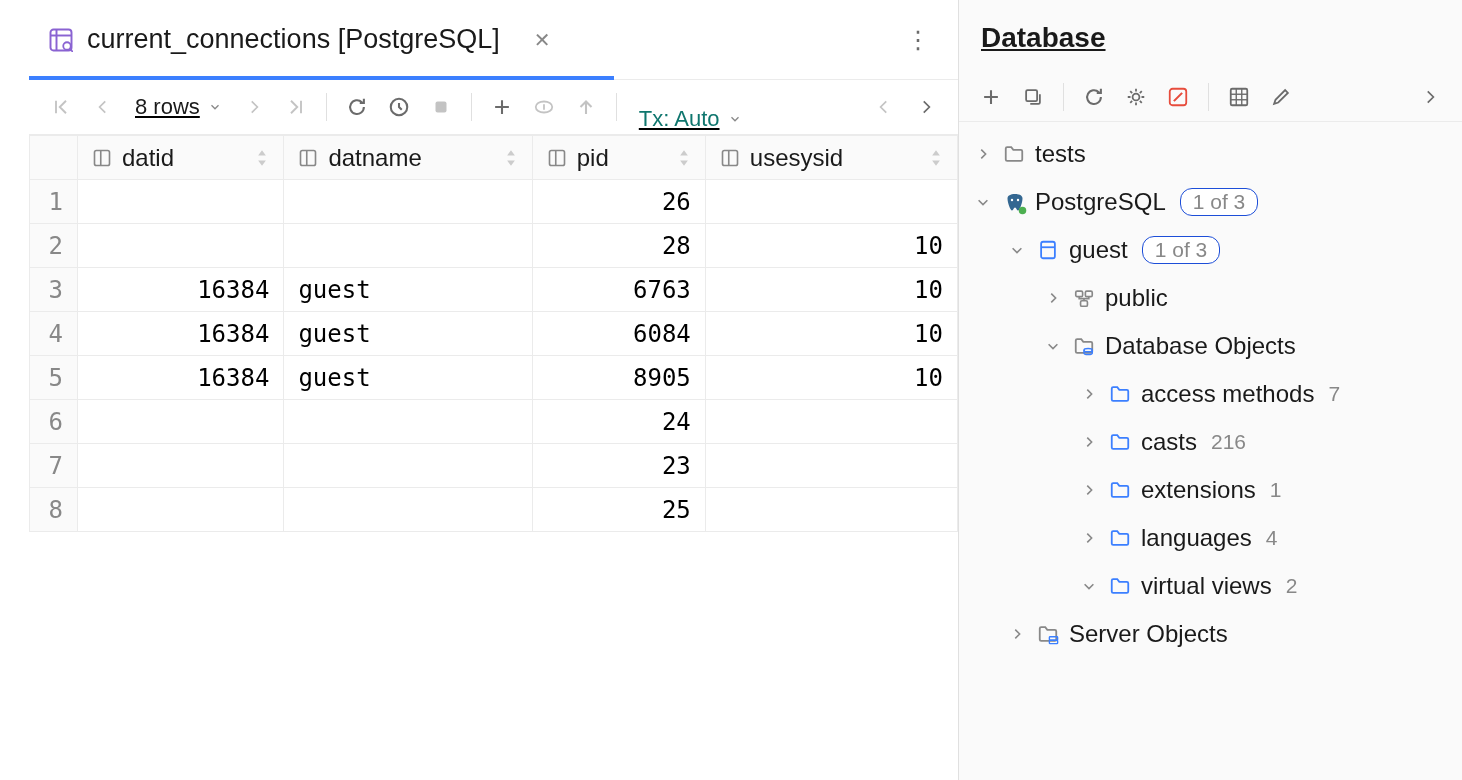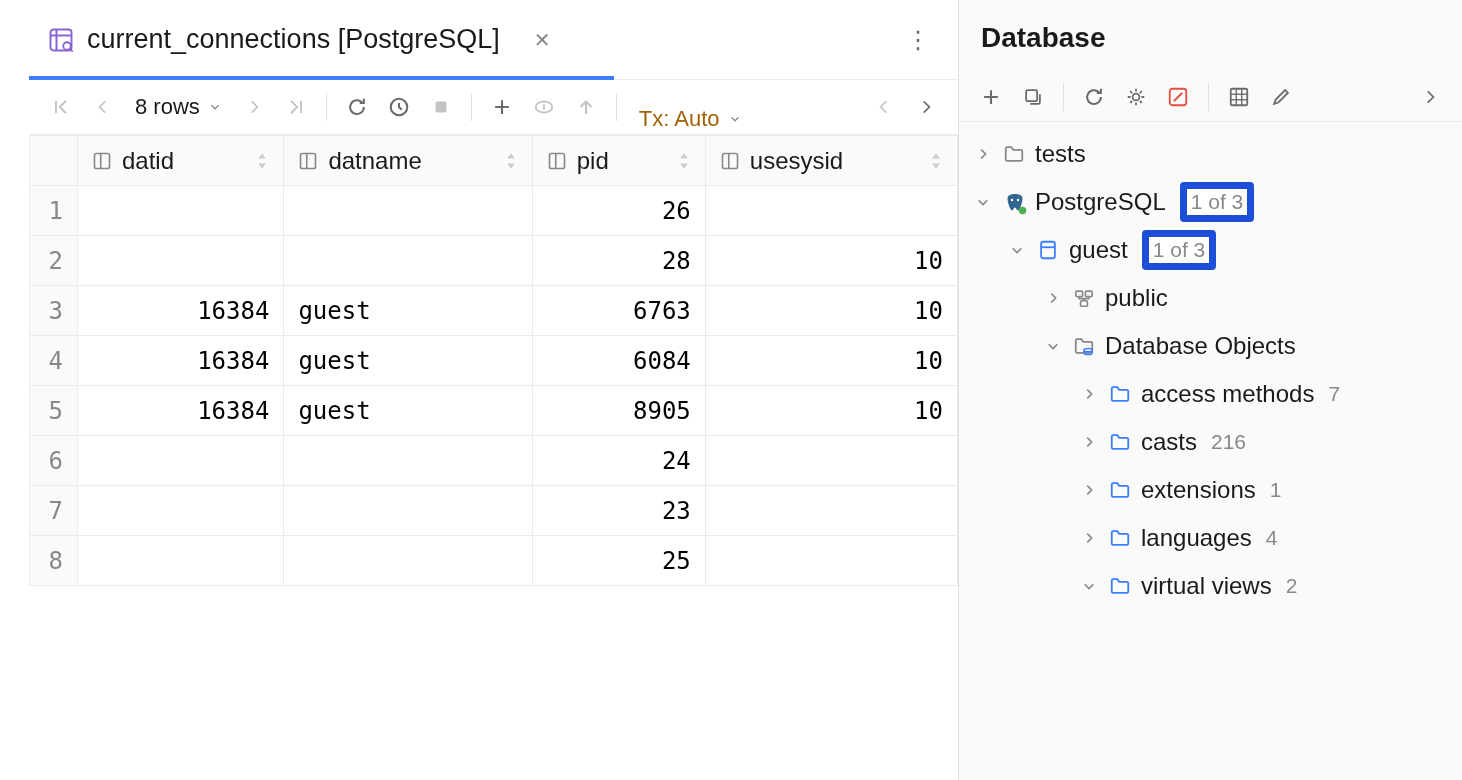--- a/index.html
+++ b/index.html
@@ -9,60 +9,60 @@
     .left-panel { flex: 1; display: flex; flex-direction: column; border-right: 1px solid #e0e0e0; padding-left: 29px; }
     
     .tab-bar { display: flex; align-items: center; height: 80px; padding: 0 20px; border-bottom: 1px solid #ebebeb; position: relative; }
     .tab { display: flex; align-items: center; gap: 14px; font-size: 27px; color: #1a1a1a; }
     .tab-icon { width: 24px; height: 24px; }
     .tab-close { margin-left: 20px; color: #888; font-size: 20px; cursor: pointer; }
     .tab-underline { position: absolute; bottom: -1px; left: 0; width: 585px; height: 4px; background: #3b7fff; }
     .tab-spacer { flex: 1; }
     .more-btn { color: #6b6b6b; font-size: 24px; cursor: pointer; padding: 0 8px; }
     
-    .toolbar { display: flex; align-items: center; height: 55px; border-bottom: 1px solid #ebebeb; padding: 0 14px; gap: 6px; }
+    .toolbar { display: flex; align-items: center; height: 55px; border-bottom: 1px solid #ebebeb; padding: 0 14px; gap: 6px; text-decoration: underline; }
     .tb-btn { display: flex; align-items: center; justify-content: center; width: 36px; height: 36px; cursor: pointer; color: #6b6b6b; border-radius: 4px; }
     .tb-btn.disabled { opacity: 0.4; cursor: default; }
     .tb-sep { width: 1px; height: 28px; background: #e0e0e0; margin: 0 6px; }
     .row-count { font-size: 22px; color: #1a1a1a; padding: 0 8px; display: flex; align-items: center; gap: 8px; cursor: pointer; }
-    .tx-label { font-size: 22px; color: #a16207; padding: 0 10px; display: flex; align-items: center; gap: 8px; cursor: pointer; margin-top: 24px; }
+    .tx-label { font-size: 22px; color: #0f766e; padding: 0 10px; display: flex; align-items: center; gap: 8px; cursor: pointer; margin-top: 24px; }
     .tb-spacer { flex: 1; }
     
     .data-grid { flex: 1; overflow: auto; }
     .grid-table { border-collapse: collapse; }
-    .grid-table th, .grid-table td { border: 1px solid #ebebeb; padding: 0 14px; height: 50px; }
+    .grid-table th, .grid-table td { border: 1px solid #ebebeb; padding: 0 14px; height: 44px; }
     .grid-table th { background: #fafafa; font-weight: 400; font-size: 24px; color: #1a1a1a; }
     .grid-table th .col-header { display: flex; align-items: center; gap: 10px; }
     .grid-table th .col-icon { color: #888; }
     .sort-icon { margin-left: auto; color: #aaa; }
     .grid-table td { font-family: "SF Mono", Monaco, Consolas, monospace; font-size: 24px; text-align: right; }
     .grid-table td.text-cell { text-align: left; }
     .row-num { background: #fafafa; color: #888; text-align: center; width: 48px; min-width: 48px; font-family: -apple-system, sans-serif; font-size: 22px; }
     .null-val { color: #aaa; font-style: italic; }
     
     th.col-datid { width: 210px; }
     th.col-datname { width: 252px; }
     th.col-pid { width: 176px; margin-left: 32px; }
     th.col-usesysid { width: 256px; }
     th.corner { width: 48px; }
     
     
     .right-panel { width: 503px; background: #fafafa; display: flex; flex-direction: column; }
-    .panel-title { font-size: 28px; font-weight: 600; padding: 22px 22px 18px; color: #1a1a1a; }
+    .panel-title { font-size: 28px; font-weight: 600; padding: 22px 22px 18px; color: #1a1a1a; text-decoration: underline; }
     .panel-toolbar { display: flex; align-items: center; height: 50px; padding: 0 14px; gap: 6px; border-bottom: 1px solid #ebebeb; }
     .panel-toolbar .tb-spacer { flex: 1; }
     
     .tree { padding: 8px 0; flex: 1; overflow-y: auto; overflow-x: hidden; font-size: 24px; }
     .tree-item { display: flex; align-items: center; height: 48px; padding-right: 12px; cursor: pointer; gap: 10px; white-space: nowrap; }
     .tree-item.selected { background: #e2e6ed; }
     .tree-toggle { width: 20px; height: 20px; display: flex; align-items: center; justify-content: center; color: #888; flex-shrink: 0; }
     .tree-icon { width: 22px; height: 22px; flex-shrink: 0; }
     .tree-label { color: #1a1a1a; }
     .tree-badge { color: #888; font-size: 21px; margin-left: 4px; }
-    .tree-badge.boxed { border: 7px solid #1d4ed8; border-radius: 4px; padding: 1px 4px; background: #fff; }
+    .tree-badge.boxed { border: 1px solid #1d4ed8; border-radius: 12px; padding: 1px 12px; background: #fff; }
     .indent-1 { padding-left: 14px; }
     .indent-2 { padding-left: 48px; }
     .indent-3 { padding-left: 84px; }
     .indent-4 { padding-left: 120px; }
     .indent-6 { padding-left: 200px; }
     
     svg { display: block; }
   </style>
 </head>
 <body>
@@ -477,14 +477,29 @@
           </svg>
         </span>
         <span class="tree-icon">
           <svg width="22" height="22" viewBox="0 0 16 16">
             <path d="M2 4a1 1 0 0 1 1-1h3l1.5 2H13a1 1 0 0 1 1 1v6a1 1 0 0 1-1 1H3a1 1 0 0 1-1-1z" fill="none" stroke="#3b7fff" stroke-width="1.3"></path>
           </svg>
         </span>
         <span class="tree-label">virtual views</span>
         <span class="tree-badge">2</span>
       </div>
+      <div class="tree-item indent-2">
+        <span class="tree-toggle">
+          <svg width="14" height="14" viewBox="0 0 16 16">
+            <path d="M6 3l5 5-5 5" fill="none" stroke="#888" stroke-width="1.8"></path>
+          </svg>
+        </span>
+        <span class="tree-icon">
+          <svg width="22" height="22" viewBox="0 0 16 16">
+            <path d="M2 4a1 1 0 0 1 1-1h3l1.5 2H13a1 1 0 0 1 1 1v6a1 1 0 0 1-1 1H3a1 1 0 0 1-1-1z" fill="none" stroke="#888" stroke-width="1.3"></path>
+            <rect x="9" y="10" width="6" height="2.5" rx="0.5" fill="none" stroke="#3b7fff" stroke-width="1"></rect>
+            <rect x="9" y="12.5" width="6" height="2.5" rx="0.5" fill="none" stroke="#3b7fff" stroke-width="1"></rect>
+          </svg>
+        </span>
+        <span class="tree-label">Server Objects</span>
+      </div>
     </div>
 </div>
 
 </body></html>

